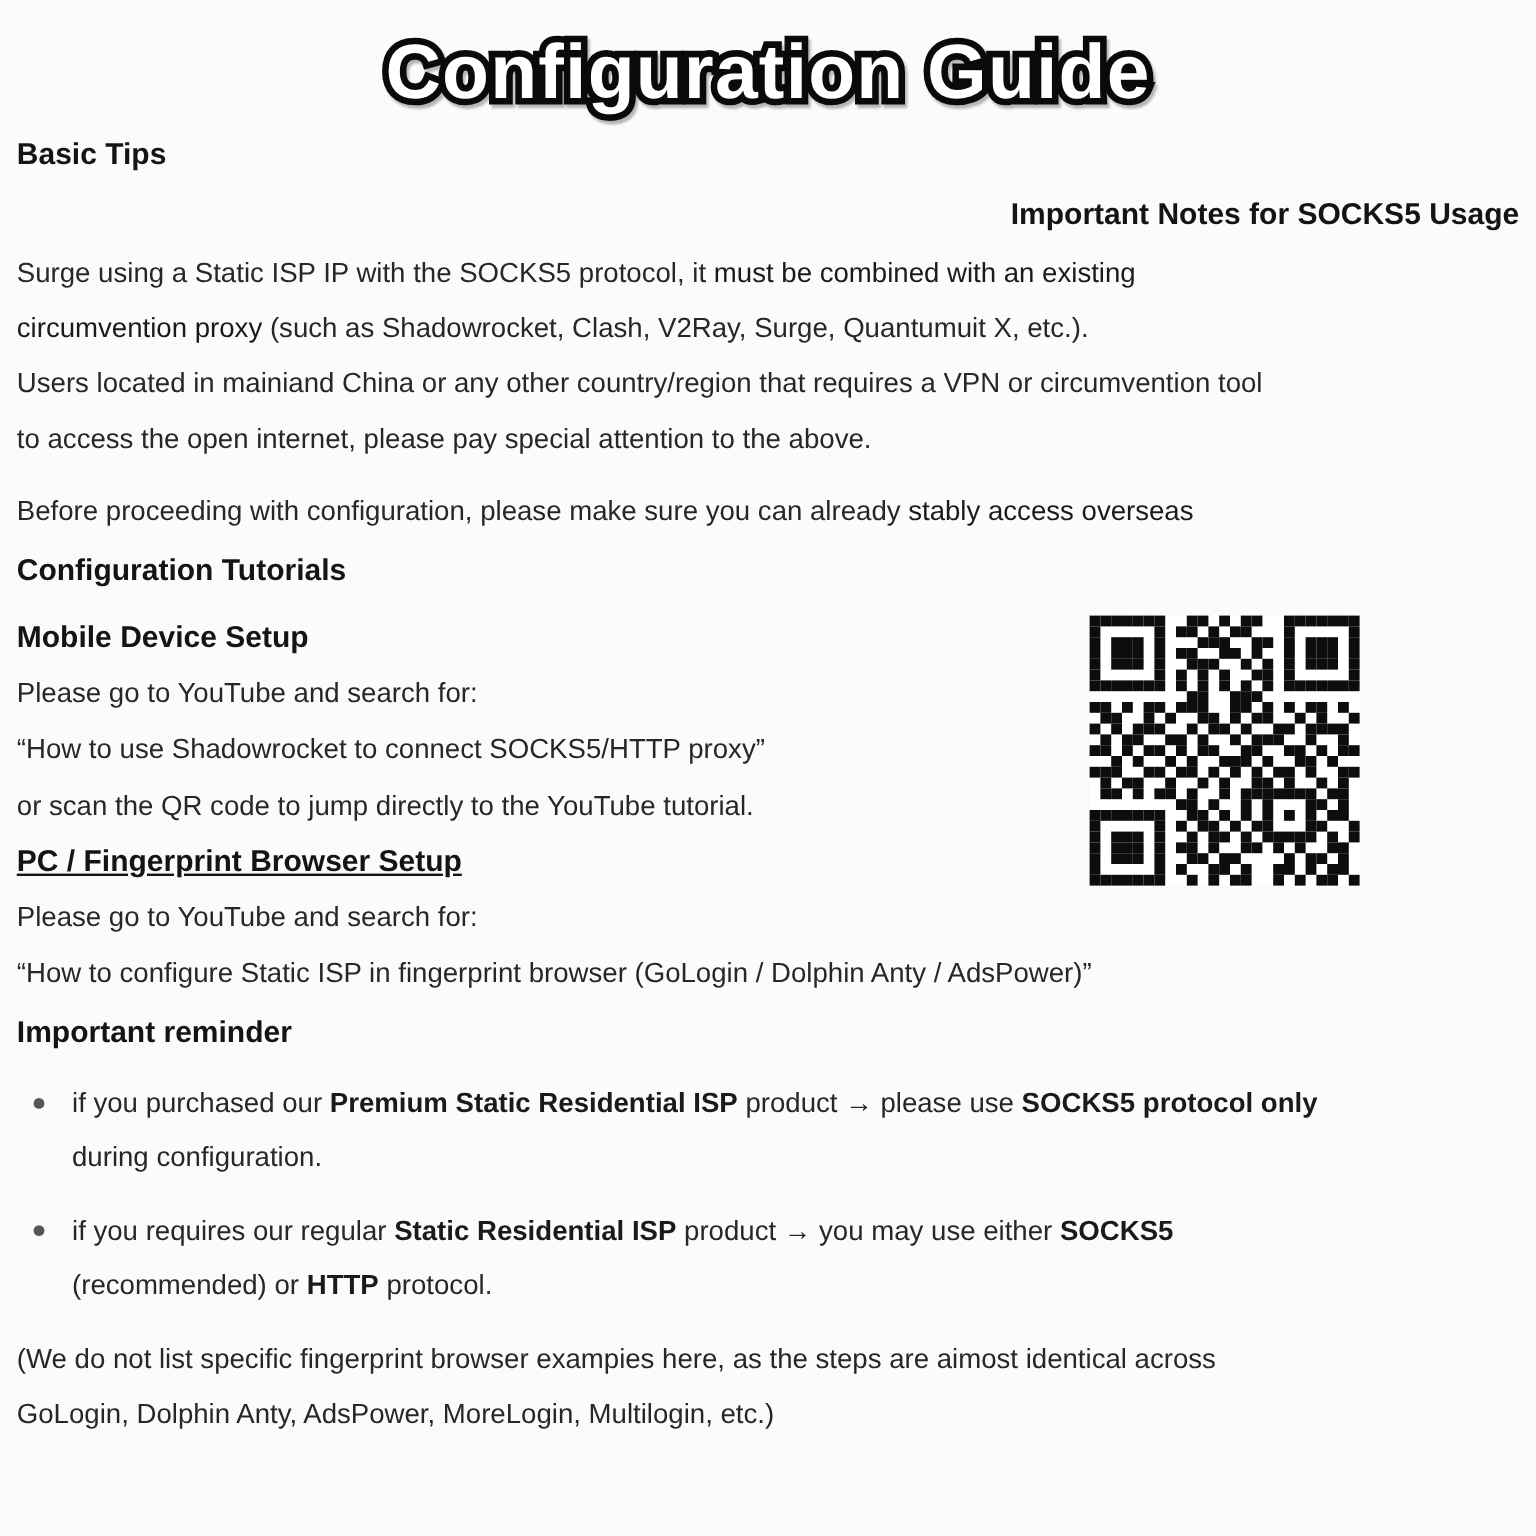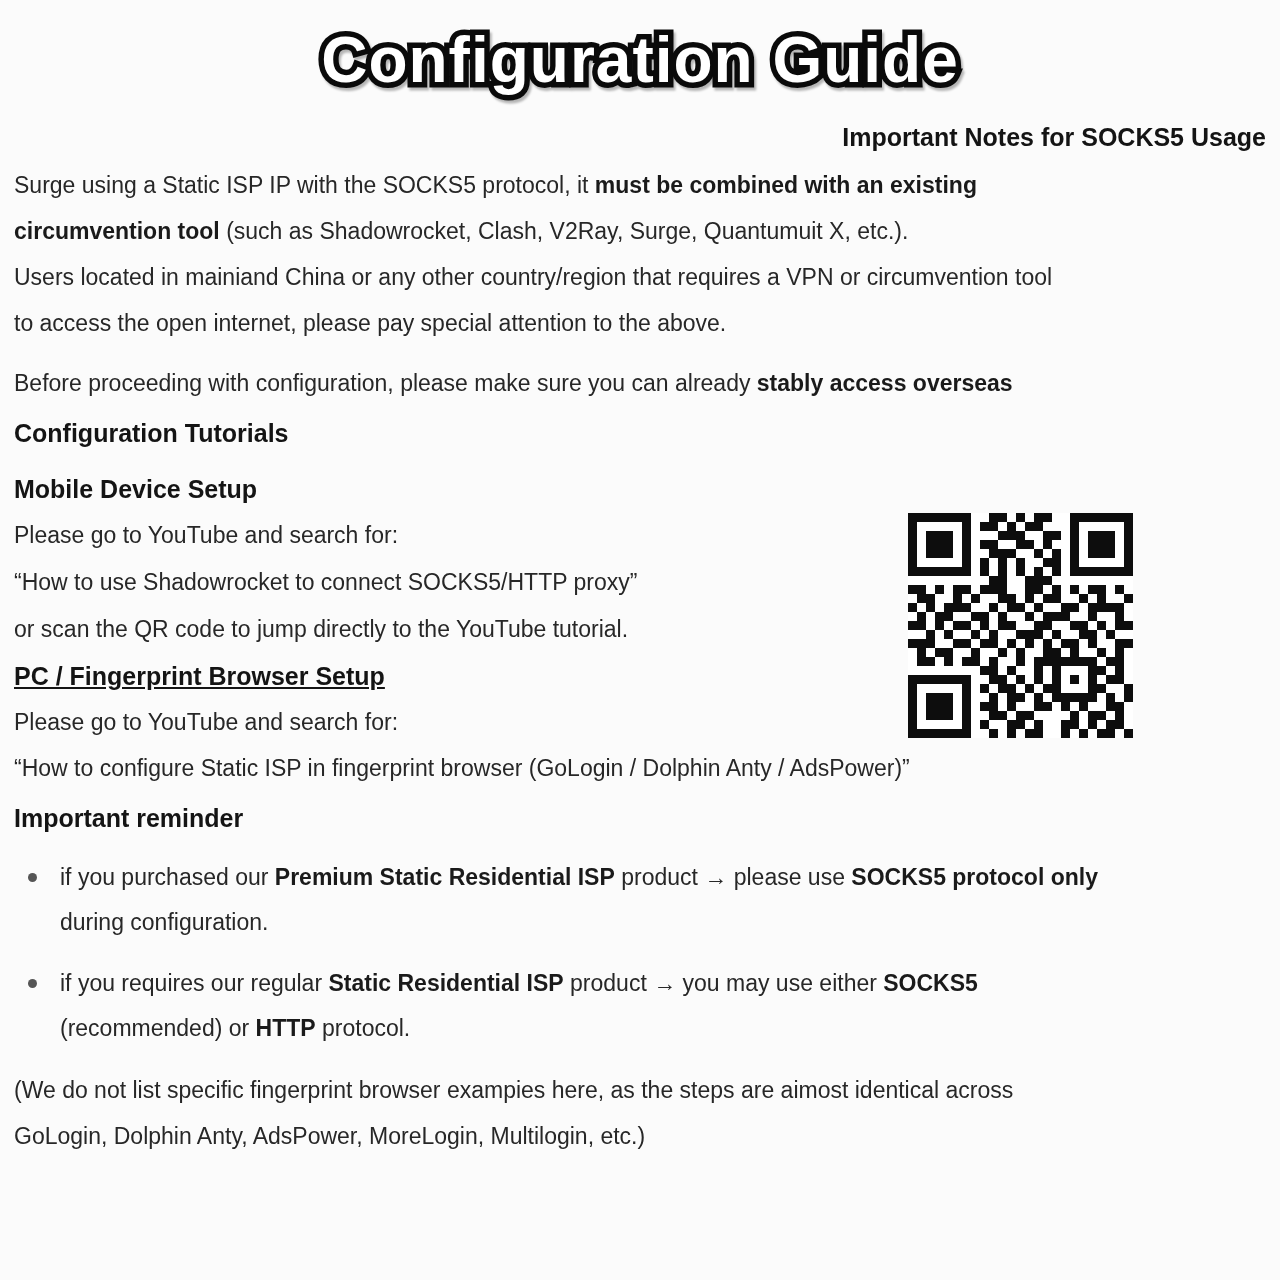--- a/index.html
+++ b/index.html
@@ -18,21 +18,21 @@
   .h{font-size:25px;font-weight:700;color:#141414;line-height:30px;white-space:nowrap;}
   .h-basic{margin-top:12px;}
   .h-socks5{margin-top:20px;text-align:right;}
   .h-tutorials{margin-top:12px;}
   .h-mobile{margin-top:26px;}
   .h-pc{margin-top:8px;text-decoration:underline;}
   .h-reminder{margin-top:12px;}
 
   .para{font-size:23px;color:#272727;}
   .para .line{line-height:46px;white-space:nowrap;}
-  .para .b{font-weight:700;color:#1a1a1a;}
+  .para .b{font-weight:400;color:#1a1a1a;}
   .p1{margin-top:10px;}
   .p2{margin-top:14px;}
   .p-mobile{margin-top:8px;}
   .p-mobile .line{line-height:47px;}
   .p-pc{margin-top:8px;}
   .foot{margin-top:16px;}
 
   .bullets{margin-top:22px;}
   .bullet{position:relative;padding-left:46px;font-size:23px;color:#272727;}
   .bullet + .bullet{margin-top:16px;}
@@ -49,26 +49,27 @@
 </head>
 <body>
 
 <div class="page">
 
   <h1 class="title">
     <span class="t-stroke">Configuration Guide</span>
     <span class="t-fill">Configuration Guide</span>
   </h1>
 
+  <div class="h h-basic">Basic Tips</div>
 
   <div class="h h-socks5">Important Notes for SOCKS5 Usage</div>
 
   <div class="para p1">
       <div class="line"><span>Surge using a Static ISP IP with the SOCKS5 protocol, it </span><span class="b">must be combined with an existing</span></div>
-      <div class="line"><span class="b">circumvention tool</span><span> (such as Shadowrocket, Clash, V2Ray, Surge, Quantumuit X, etc.).</span></div>
+      <div class="line"><span class="b">circumvention proxy</span><span> (such as Shadowrocket, Clash, V2Ray, Surge, Quantumuit X, etc.).</span></div>
       <div class="line"><span>Users located in mainiand China or any other country/region that requires a VPN or circumvention tool</span></div>
       <div class="line"><span>to access the open internet, please pay special attention to the above.</span></div>
     </div>
 
   <div class="para p2">
       <div class="line"><span>Before proceeding with configuration, please make sure you can already </span><span class="b">stably access overseas</span></div>
     </div>
 
   <div class="h h-tutorials">Configuration Tutorials</div>
 

